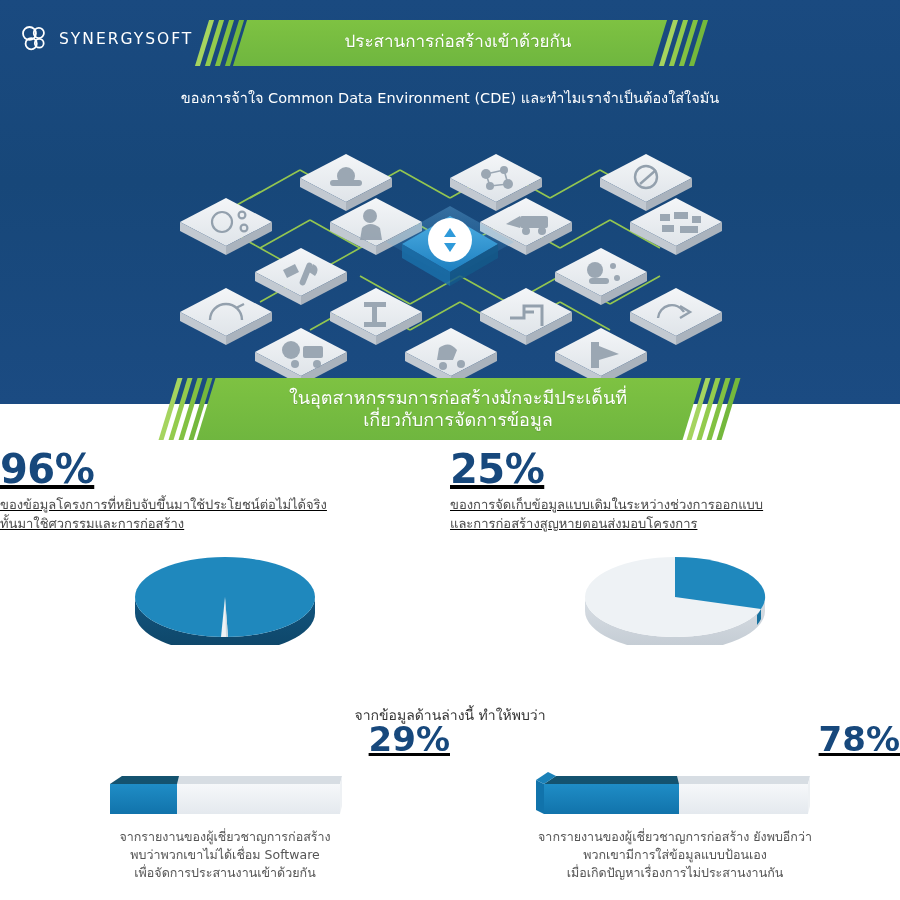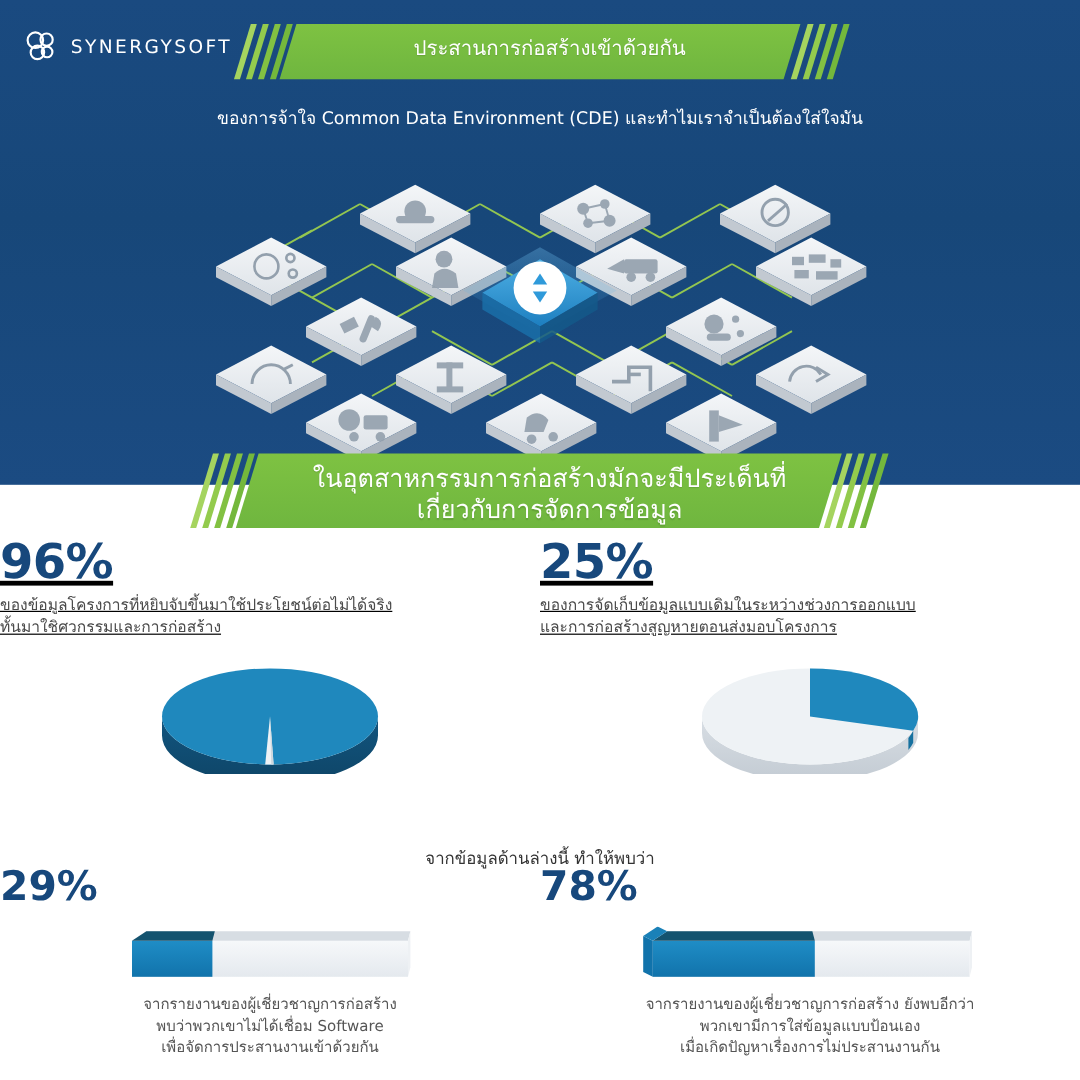--- a/index.html
+++ b/index.html
@@ -100,21 +100,21 @@
   .illus {
     position: absolute;
     left: 150px; top: 120px;
     width: 600px; height: 260px;
   }
   .illus svg { display: block; width: 100%; height: 100%; }
 
   
   #ribbon-mid { left: 150px; top: 378px; width: 600px; height: 62px; z-index: 6; }
   #ribbon-mid .ribbon-body { left: 56px; top: 0; width: 486px; height: 62px; }
-  #ribbon-mid .ribbon-text { top: 9px; font-size: 21px; }
+  #ribbon-mid .ribbon-text { top: 9px; font-size: 18px; }
   #ribbon-mid .stripes { top: 0; height: 62px; }
   #ribbon-mid .stripes.left  { left: 18px; }
   #ribbon-mid .stripes.right { left: 546px; }
 
   
   .stat-row {
     position: absolute;
     left: 0; top: 448px;
     width: 900px;
     display: flex;
@@ -156,21 +156,21 @@
     font-weight: 400;
   }
 
   
   .bar-row {
     position: absolute;
     left: 0; top: 722px;
     width: 900px;
     display: flex;
   }
-  .bar-col { width: 450px; text-align: left; }
+  .bar-col { width: 450px; text-align: right; text-decoration: underline; }
   .bar-pct {
     font-size: 34px;
     font-weight: bold;
     color: #17487c;
     line-height: 1.05;
   }
   .bar-holder { margin-top: 14px; display: flex; justify-content: center; }
   .bar-holder svg { display: block; }
 
   .bar-desc {

